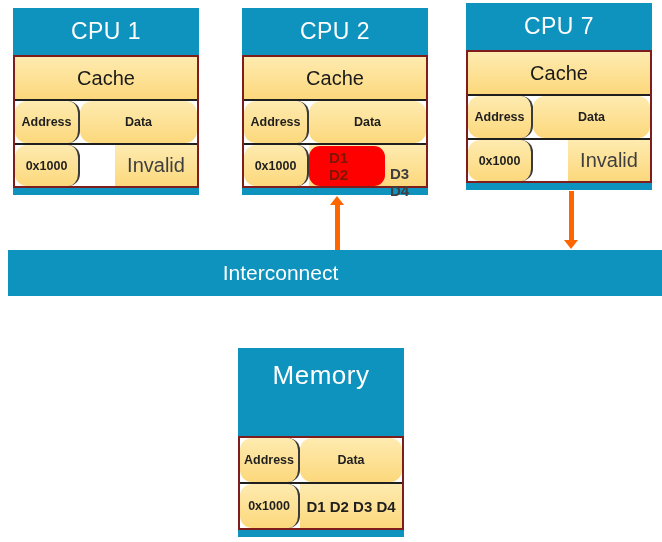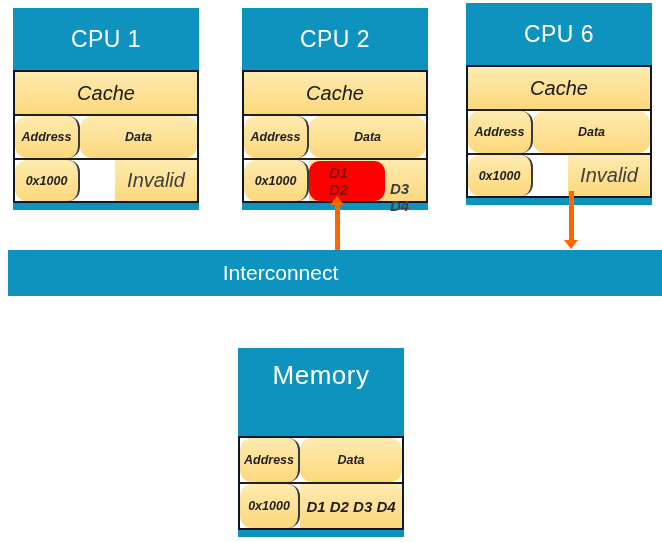--- a/index.html
+++ b/index.html
@@ -15,27 +15,26 @@
     position:absolute;
     background:var(--blue);
     padding-bottom:7px;
     box-sizing:border-box;
   }
   .box-title{
     color:#ffffff;
     display:flex;align-items:center;justify-content:center;
     font-size:23px;letter-spacing:.5px;
   }
-  .cpu .box-title{height:62px;}
+  .cpu .box-title{height:47px;}
   .mem .box-title{height:88px;align-items:flex-start;padding-top:12px;font-size:26px;box-sizing:border-box;}
 
   .table{
-    border:2px solid #0f172a;
+    border:2px solid #7f1d1d;
     background:#fff;
-    font-style:italic;
   }
   .banner{
     height:42px;border-bottom:2px solid #1f1f1f;
     display:flex;align-items:center;justify-content:center;
     font-size:20px;color:#1a1a1a;
     background:linear-gradient(var(--cell_top), var(--cell_bottom));
   }
   .trow{display:flex;}
   .trow.hdr{border-bottom:2px solid #1f1f1f;}
   .cpu .trow.hdr{height:42px;}
@@ -124,21 +123,21 @@
         <div class="cell addr small-label">0x1000</div>
         <div class="cell data cpu2-data">
           <span class="hl">D1 D2</span>
           <span class="rest">D3 D4</span>
         </div>
       </div>
     </div>
   </div>
 
   <div class="box cpu" style="left:466px;top:3px;width:186px;">
-    <div class="box-title">CPU 6</div>
+    <div class="box-title">CPU 7</div>
     <div class="table">
       <div class="banner">Cache</div>
       <div class="trow hdr">
         <div class="cell addr small-label">Address</div>
         <div class="cell data small-label">Data</div>
       </div>
       <div class="trow val">
         <div class="cell addr small-label">0x1000</div>
         <div class="cell data invalid-text">Invalid</div>
       </div>

